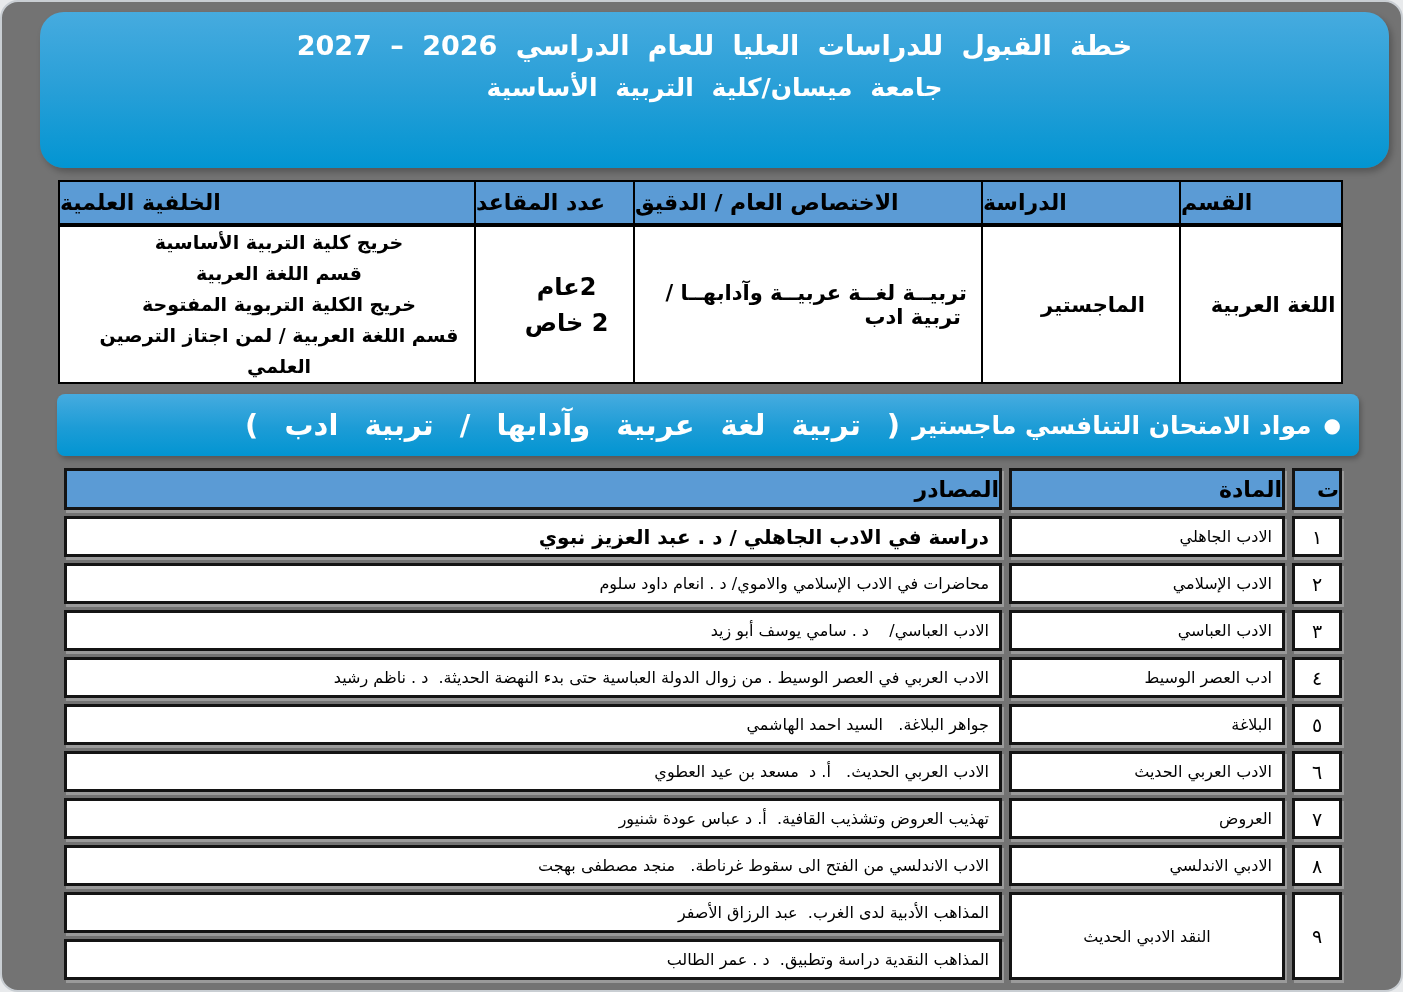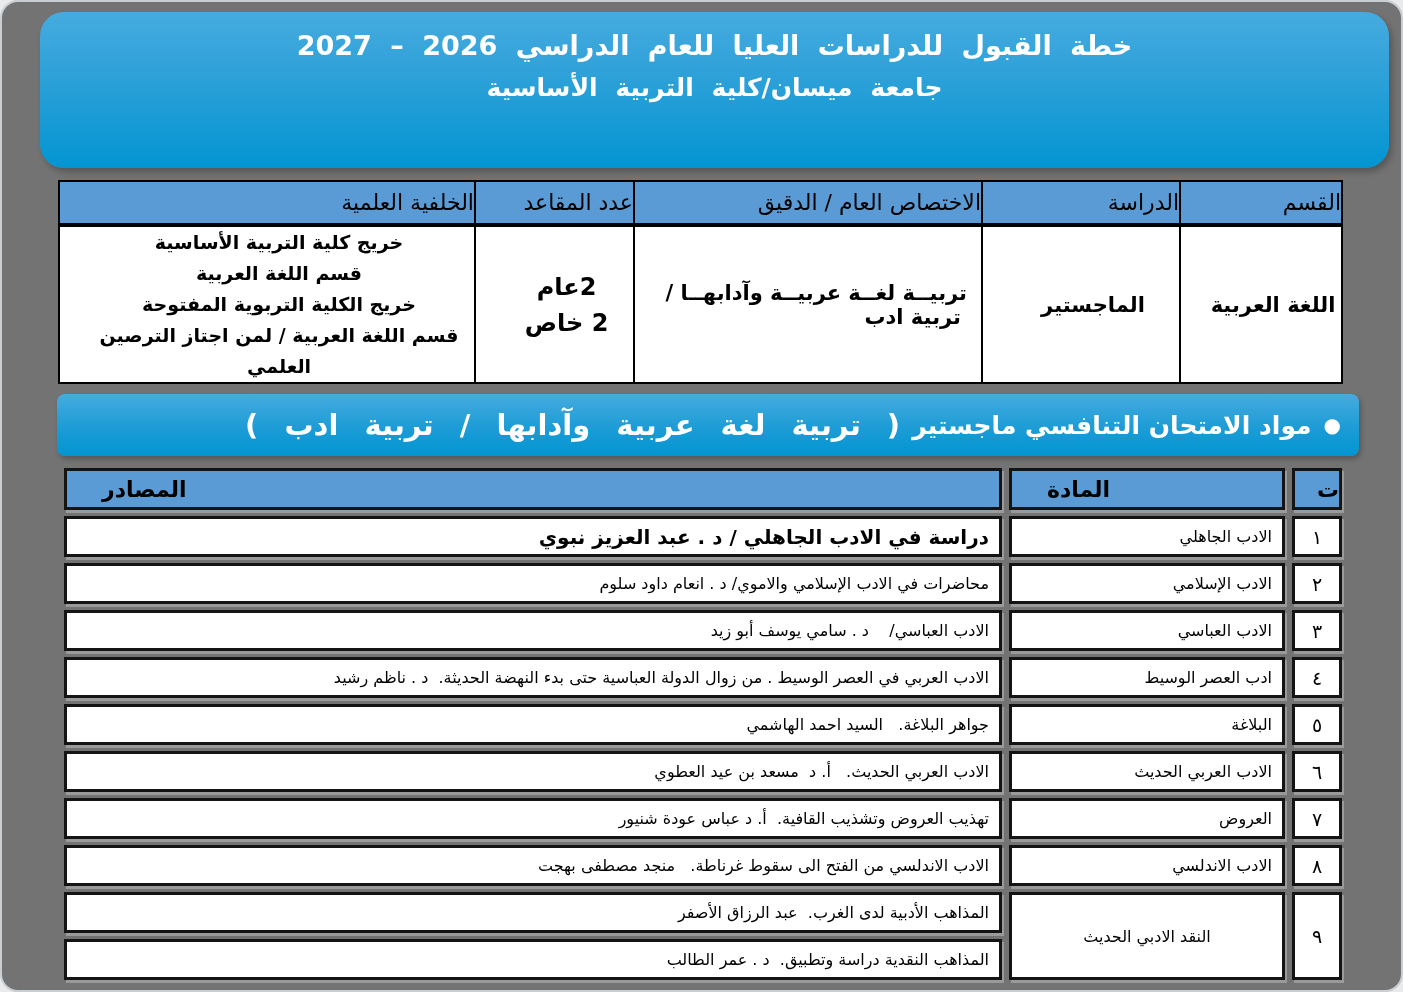--- a/index.html
+++ b/index.html
@@ -34,23 +34,23 @@
     margin: 12px 58px 0 62px;
     width: 1283px;
     table-layout: fixed;
   }
   table.t1 th {
     background: #5b9bd5;
     border: 2px solid #000;
     border-bottom: 4px solid #000;
     height: 44px;
     font-size: 22px;
-    font-weight: normal;
+    font-weight: bold;
     color: #000;
-    text-align: right;
+    text-align: left;
   }
   table.t1 td {
     border: 2px solid #000;
     height: 146px;
     font-size: 21px;
     font-weight: bold;
     color: #000;
     text-align: center;
     vertical-align: middle;
     background: #fff;
@@ -94,21 +94,21 @@
     box-shadow: 2px 3px 0 0 #9a9a9a;
     background: #fff;
     color: #000;
     vertical-align: middle;
   }
   table.t2 th {
     background: #5b9bd5;
     height: 42px;
     font-size: 22px;
     font-weight: bold;
-    text-align: left;
+    text-align: right;
     padding-left: 35px;
   }
   table.t2 td { height: 41px; font-size: 16px; }
   table.t2 td.num { text-align: center; font-size: 19px; }
   table.t2 td.subj { text-align: right; padding: 0 10px; }
   table.t2 td.subj.span2 { text-align: center; }
   table.t2 td.src { text-align: right; padding: 0 10px; white-space: pre-wrap; }
   table.t2 td.src.bold-src { font-weight: bold; font-size: 20px; }
 </style>
 </head>
@@ -210,21 +210,21 @@
         <td class="subj">الادب العربي الحديث</td>
         <td class="src">الادب العربي الحديث.   أ. د  مسعد بن عيد العطوي</td>
       </tr>
       <tr>
         <td class="num">٧</td>
         <td class="subj">العروض</td>
         <td class="src">تهذيب العروض وتشذيب القافية.  أ. د عباس عودة شنيور</td>
       </tr>
       <tr>
         <td class="num">٨</td>
-        <td class="subj">الادب الاندلسي</td>
+        <td class="subj">الادبي الاندلسي</td>
         <td class="src">الادب الاندلسي من الفتح الى سقوط غرناطة.   منجد مصطفى بهجت</td>
       </tr>
       <tr>
         <td class="num" rowspan="2">٩</td>
         <td class="subj span2" rowspan="2">النقد الادبي الحديث</td>
         <td class="src">المذاهب الأدبية لدى الغرب.  عبد الرزاق الأصفر</td>
       </tr>
       <tr>
         <td class="src">المذاهب النقدية دراسة وتطبيق.  د . عمر الطالب</td>
       </tr>

